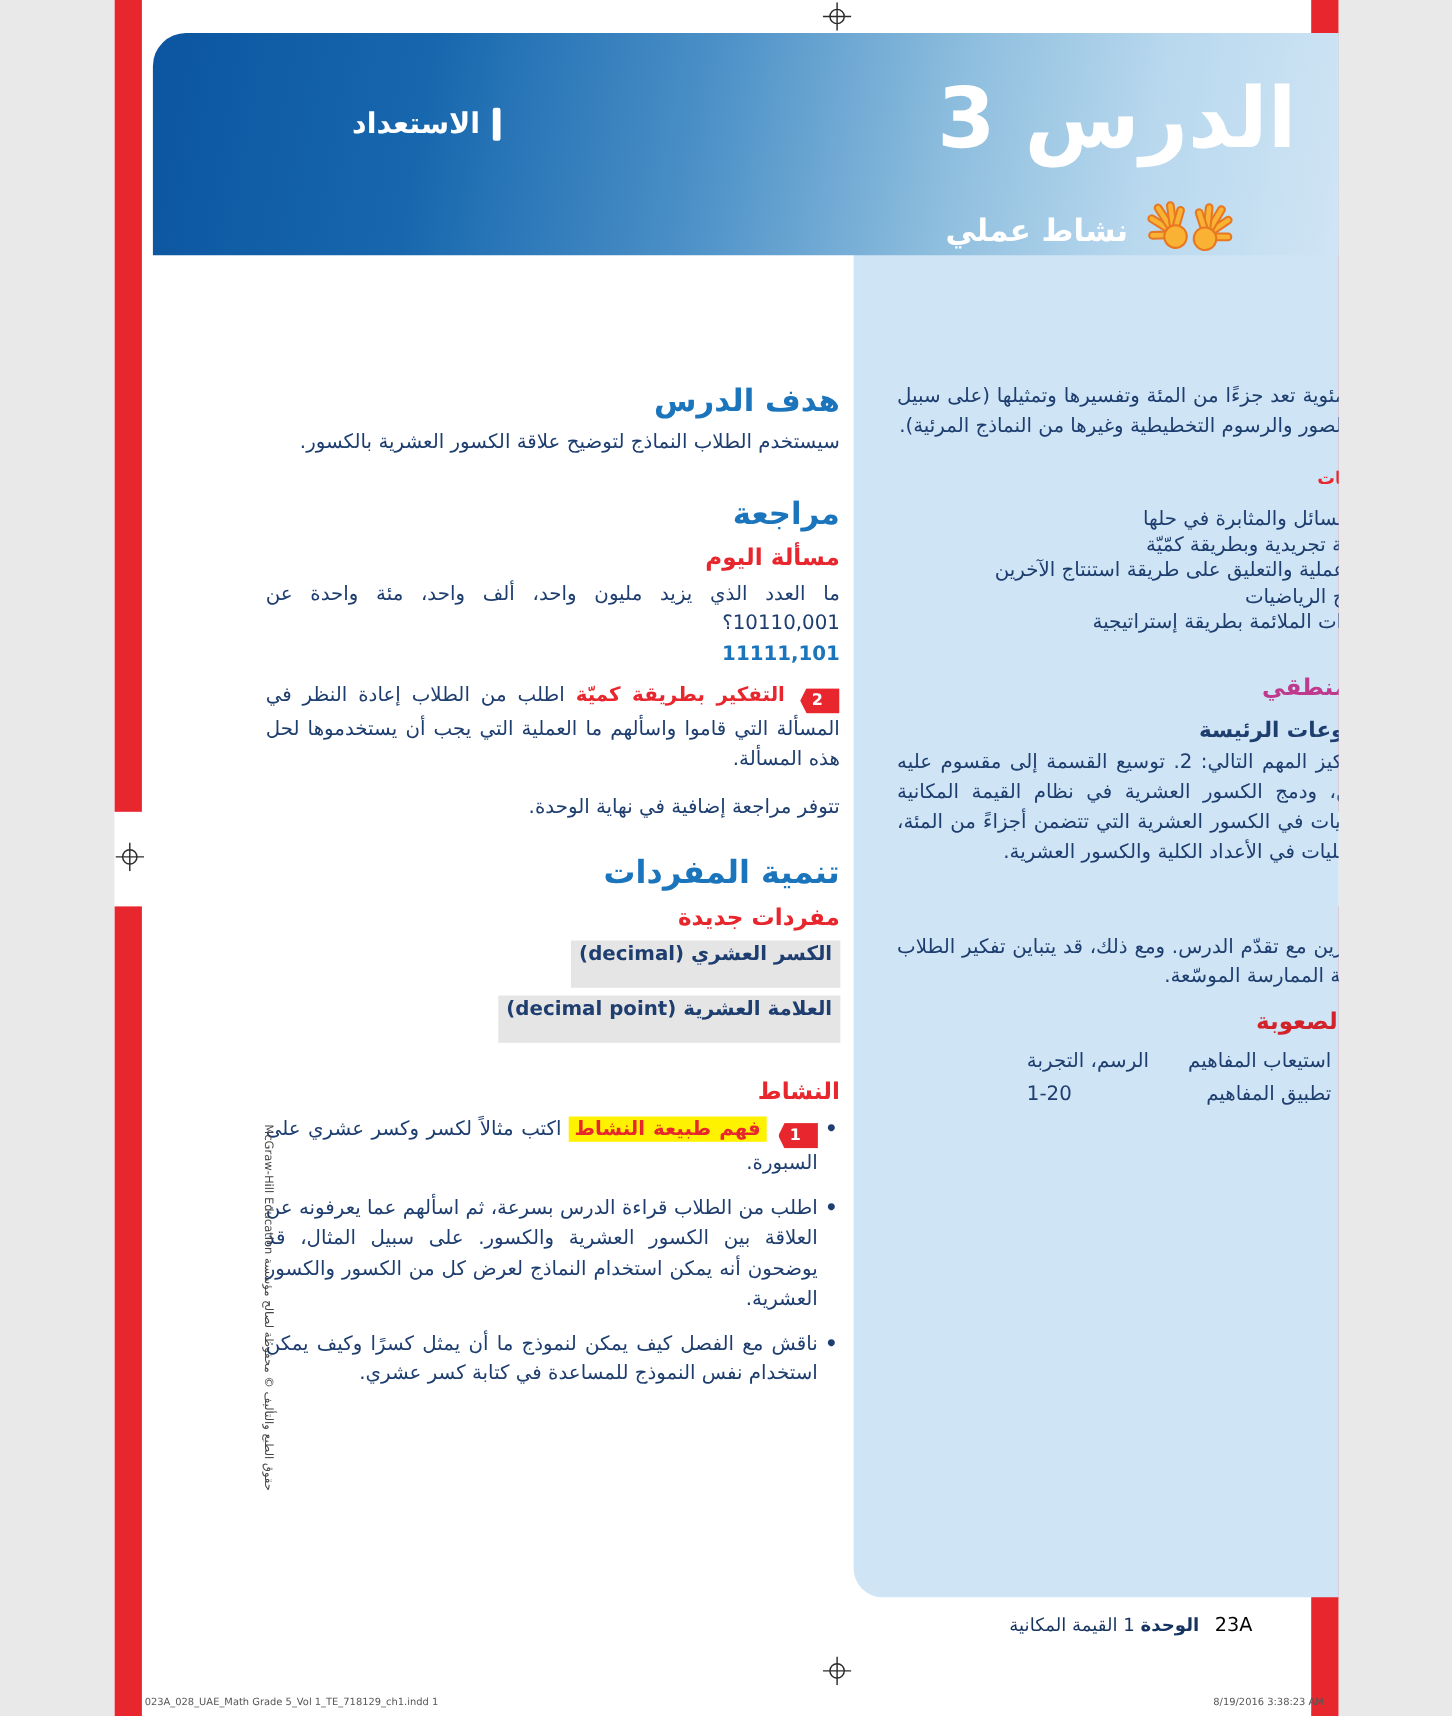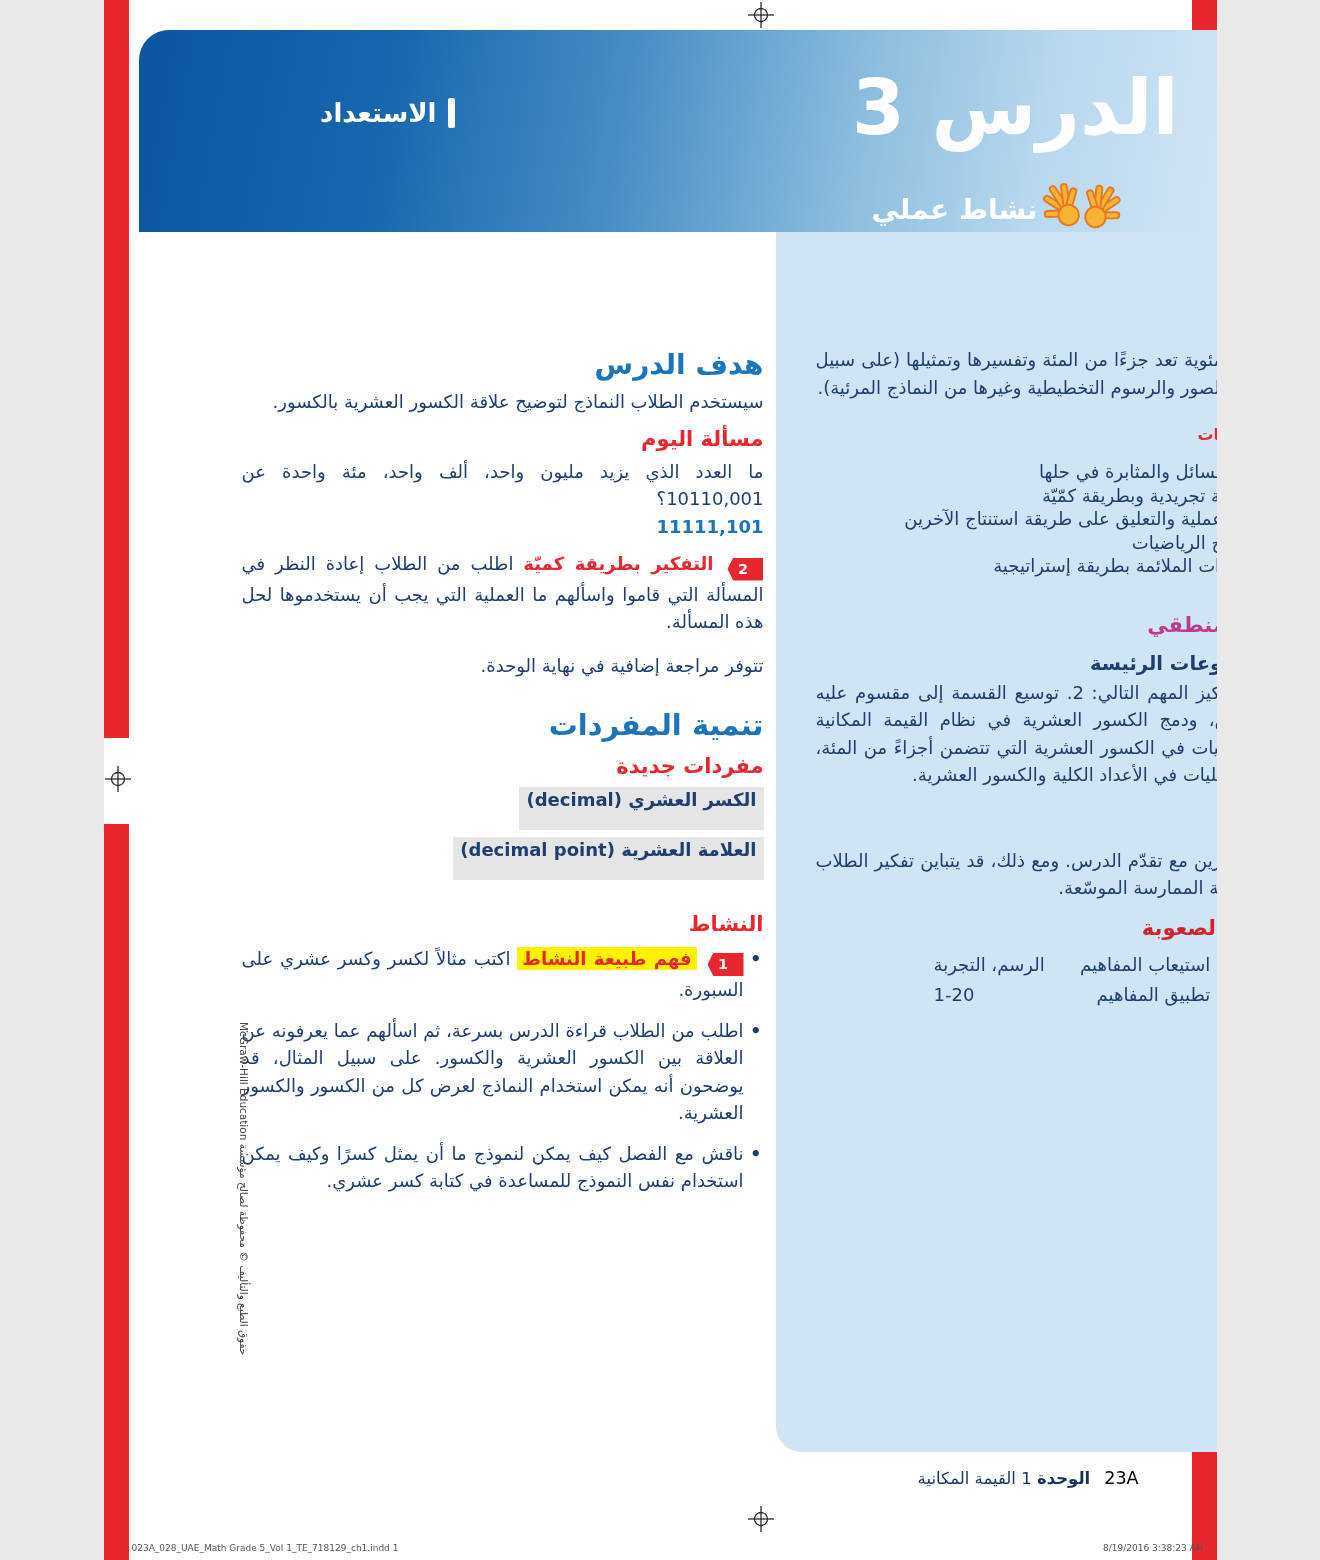--- a/index.html
+++ b/index.html
@@ -26,21 +26,21 @@
   .panel {
     position:absolute; left:672px; top:32px; width:613px; height:1420px;
     background:#cfe4f4; border-radius:0 0 26px 26px; z-index:1;
   }
   .prep { position:absolute; right:762px; top:98px; z-index:3; display:flex; direction:rtl;
           align-items:center; gap:11px; color:#fff; font-weight:bold; font-size:26px; }
   .prep-bar { width:7px; height:30px; background:#fff; border-radius:2px; }
   .lesson { position:absolute; right:38px; top:70px; z-index:3; direction:rtl;
             color:#fff; font-weight:bold; font-size:76px; line-height:1; }
   .activity-banner { position:absolute; right:95px; top:180px; z-index:3; display:flex;
-            direction:rtl; align-items:center; gap:2px; }
+            direction:rtl; align-items:center; gap:14px; }
   .activity-banner .lbl { color:#fff; font-weight:bold; font-size:28px; }
   .edge-tab { position:absolute; left:1250px; top:318px; width:48px; height:46px; z-index:3;
             background:linear-gradient(90deg,#8fbce0,#cfe4f4);
             clip-path:polygon(0 0,58% 0,100% 50%,58% 100%,0 100%,40% 50%); }
   
   .rcol { position:absolute; left:712px; top:246px; width:534px; z-index:3;
           direction:rtl; color:#1e3e70; }
   .main-title { color:#c9252c; font-weight:bold; font-size:30px; line-height:38px; text-align:right; margin:0 6px 0 0; }
   .sec-head { display:flex; align-items:center; gap:9px; }
   .sec-marker { flex:0 0 auto; width:15px; height:25px; background:#bf3a8c;
@@ -262,20 +262,21 @@
         <span class="lvl-value">1-20</span>
       </div>
     </div>
   </div>
 
   <div class="lcol">
 
     <h2 class="h-blue">هدف الدرس</h2>
     <p class="body" style="margin-top:6px;">سيستخدم الطلاب النماذج لتوضيح علاقة الكسور العشرية بالكسور.</p>
 
+    <h2 class="h-blue" style="margin-top:34px;">مراجعة</h2>
     <h3 class="h-red">مسألة اليوم</h3>
     <p class="body" style="margin-top:6px;">ما العدد الذي يزيد مليون واحد، ألف واحد، مئة واحدة عن 10110,001؟</p>
     <div class="answer">11111,101</div>
 
     <p class="body" style="margin-top:10px;">
       <span class="mp-badge">2</span>
       <span class="red-b">التفكير بطريقة كميّة</span>
       <span>اطلب من الطلاب إعادة النظر في المسألة التي قاموا واسألهم ما العملية التي يجب أن يستخدموها لحل هذه المسألة.</span>
     </p>
     <p class="body" style="margin-top:16px;">تتوفر مراجعة إضافية في نهاية الوحدة.</p>

